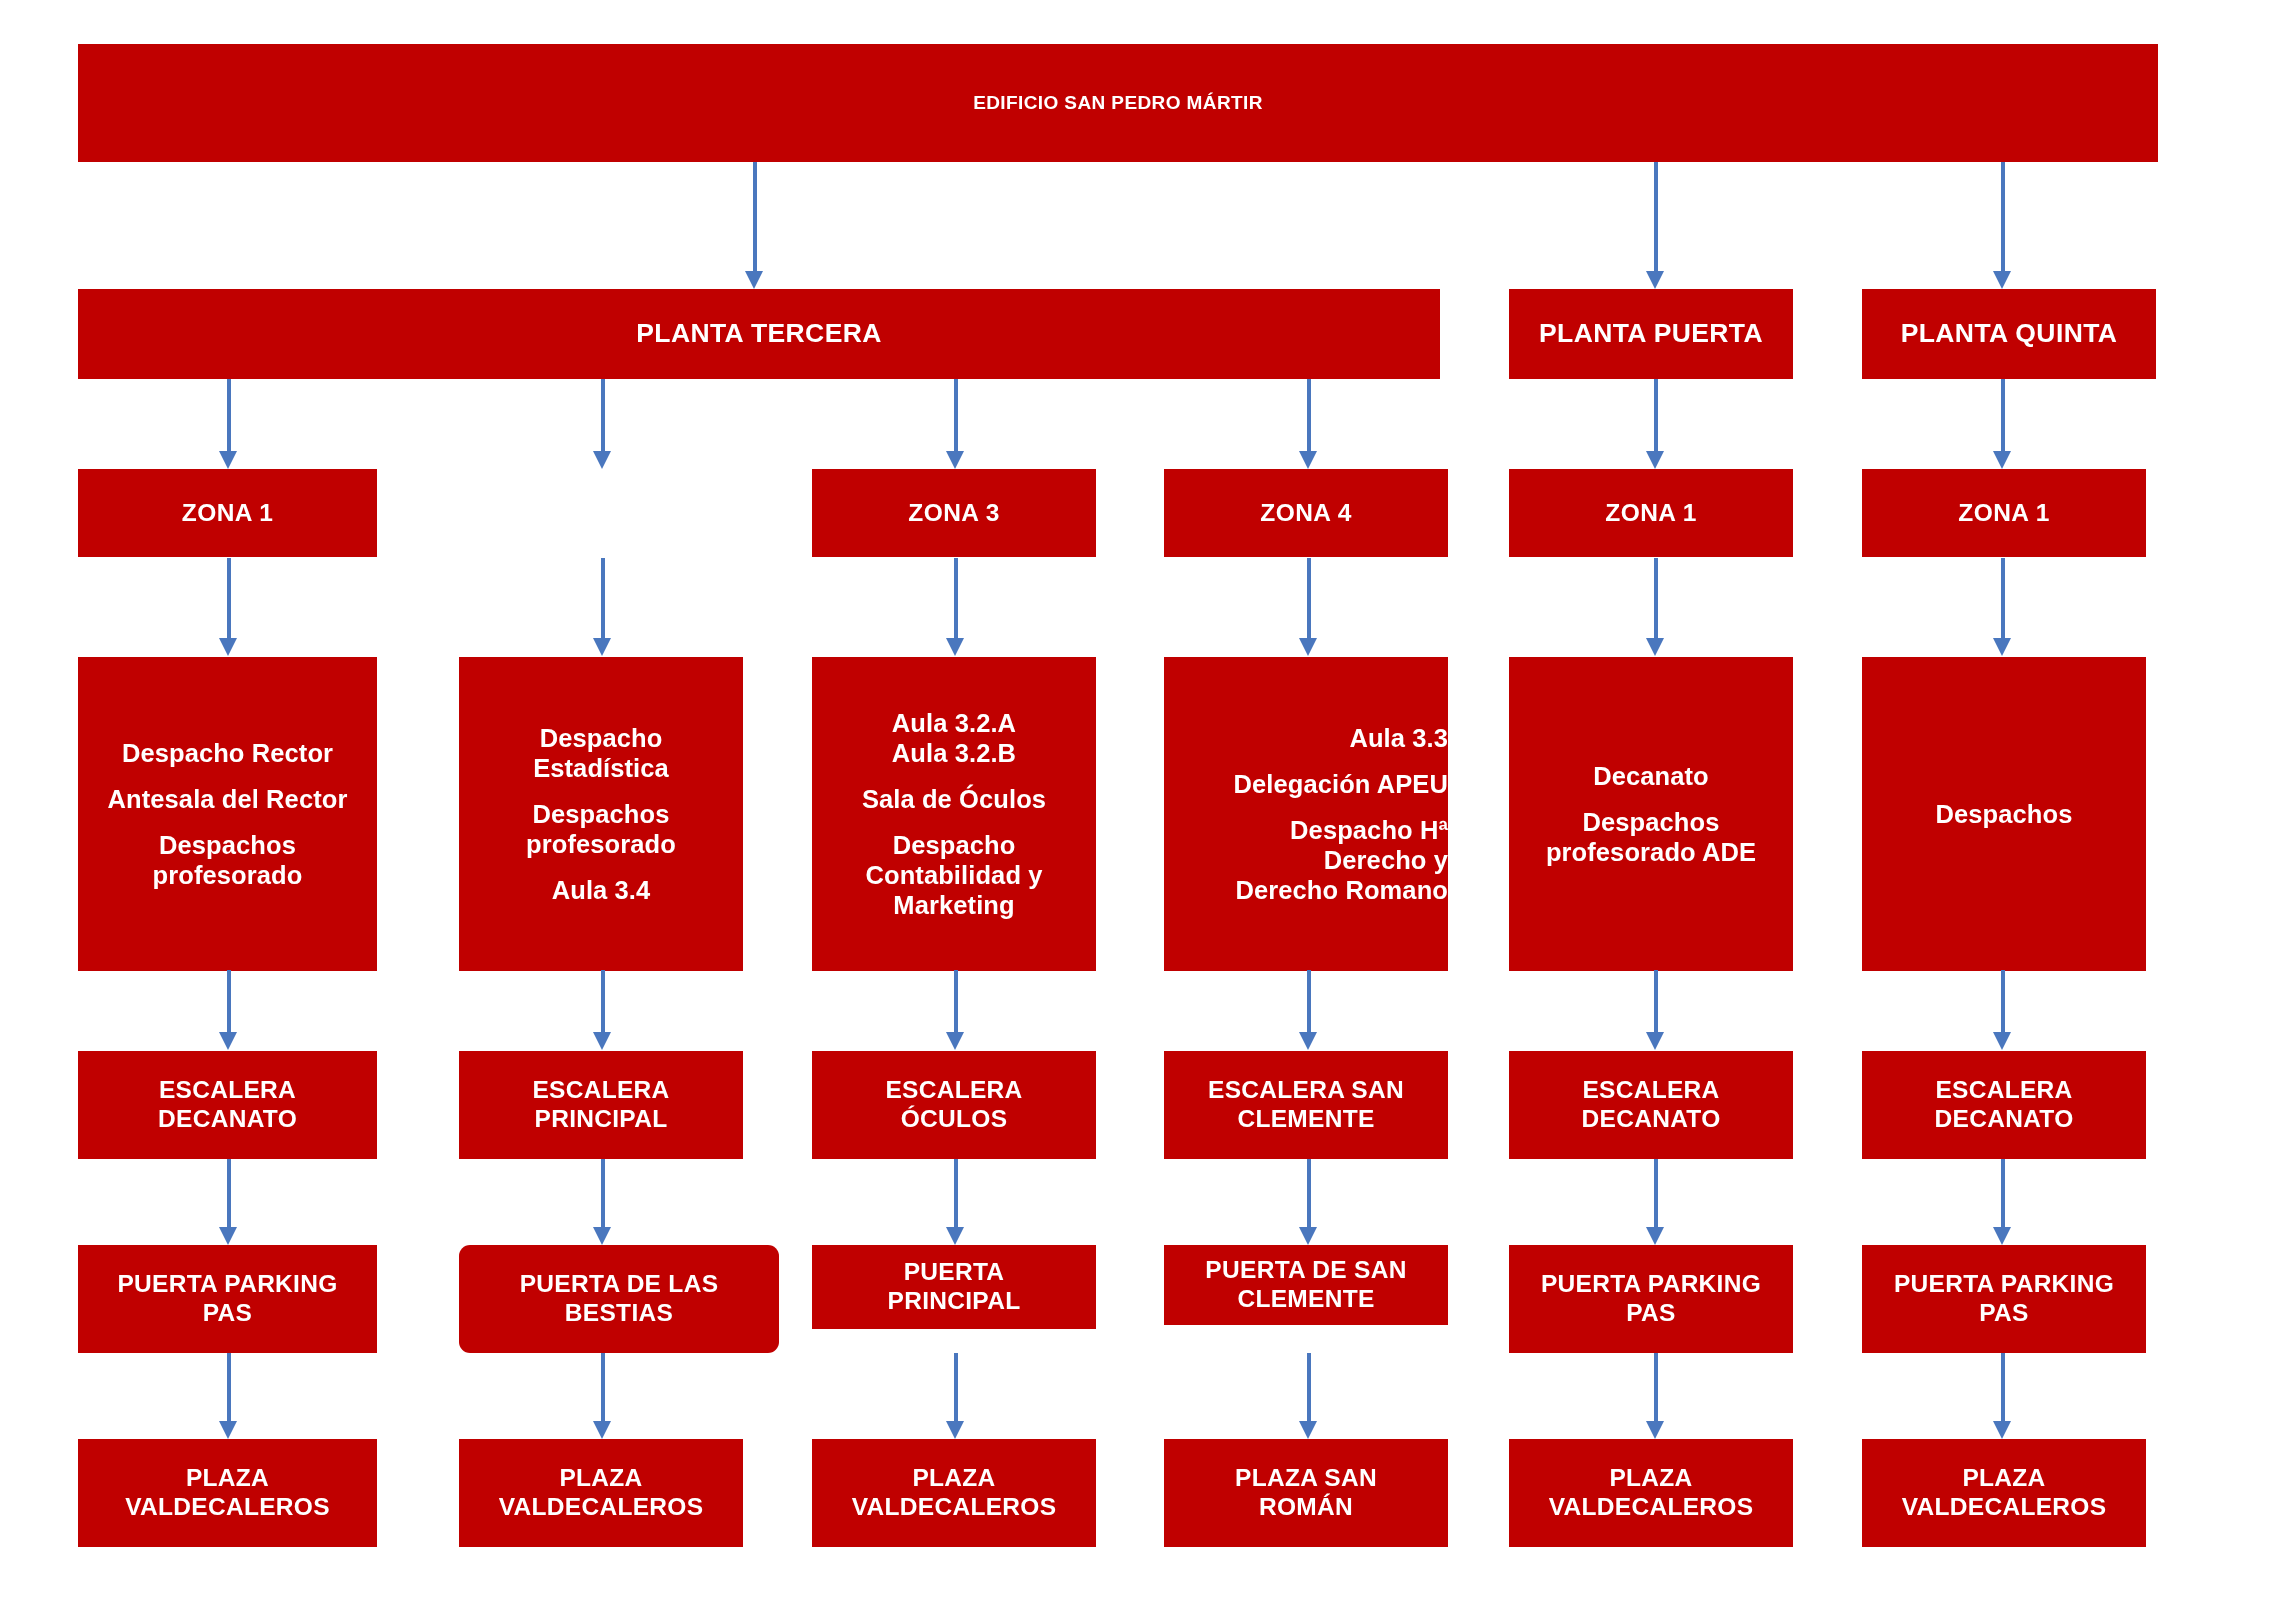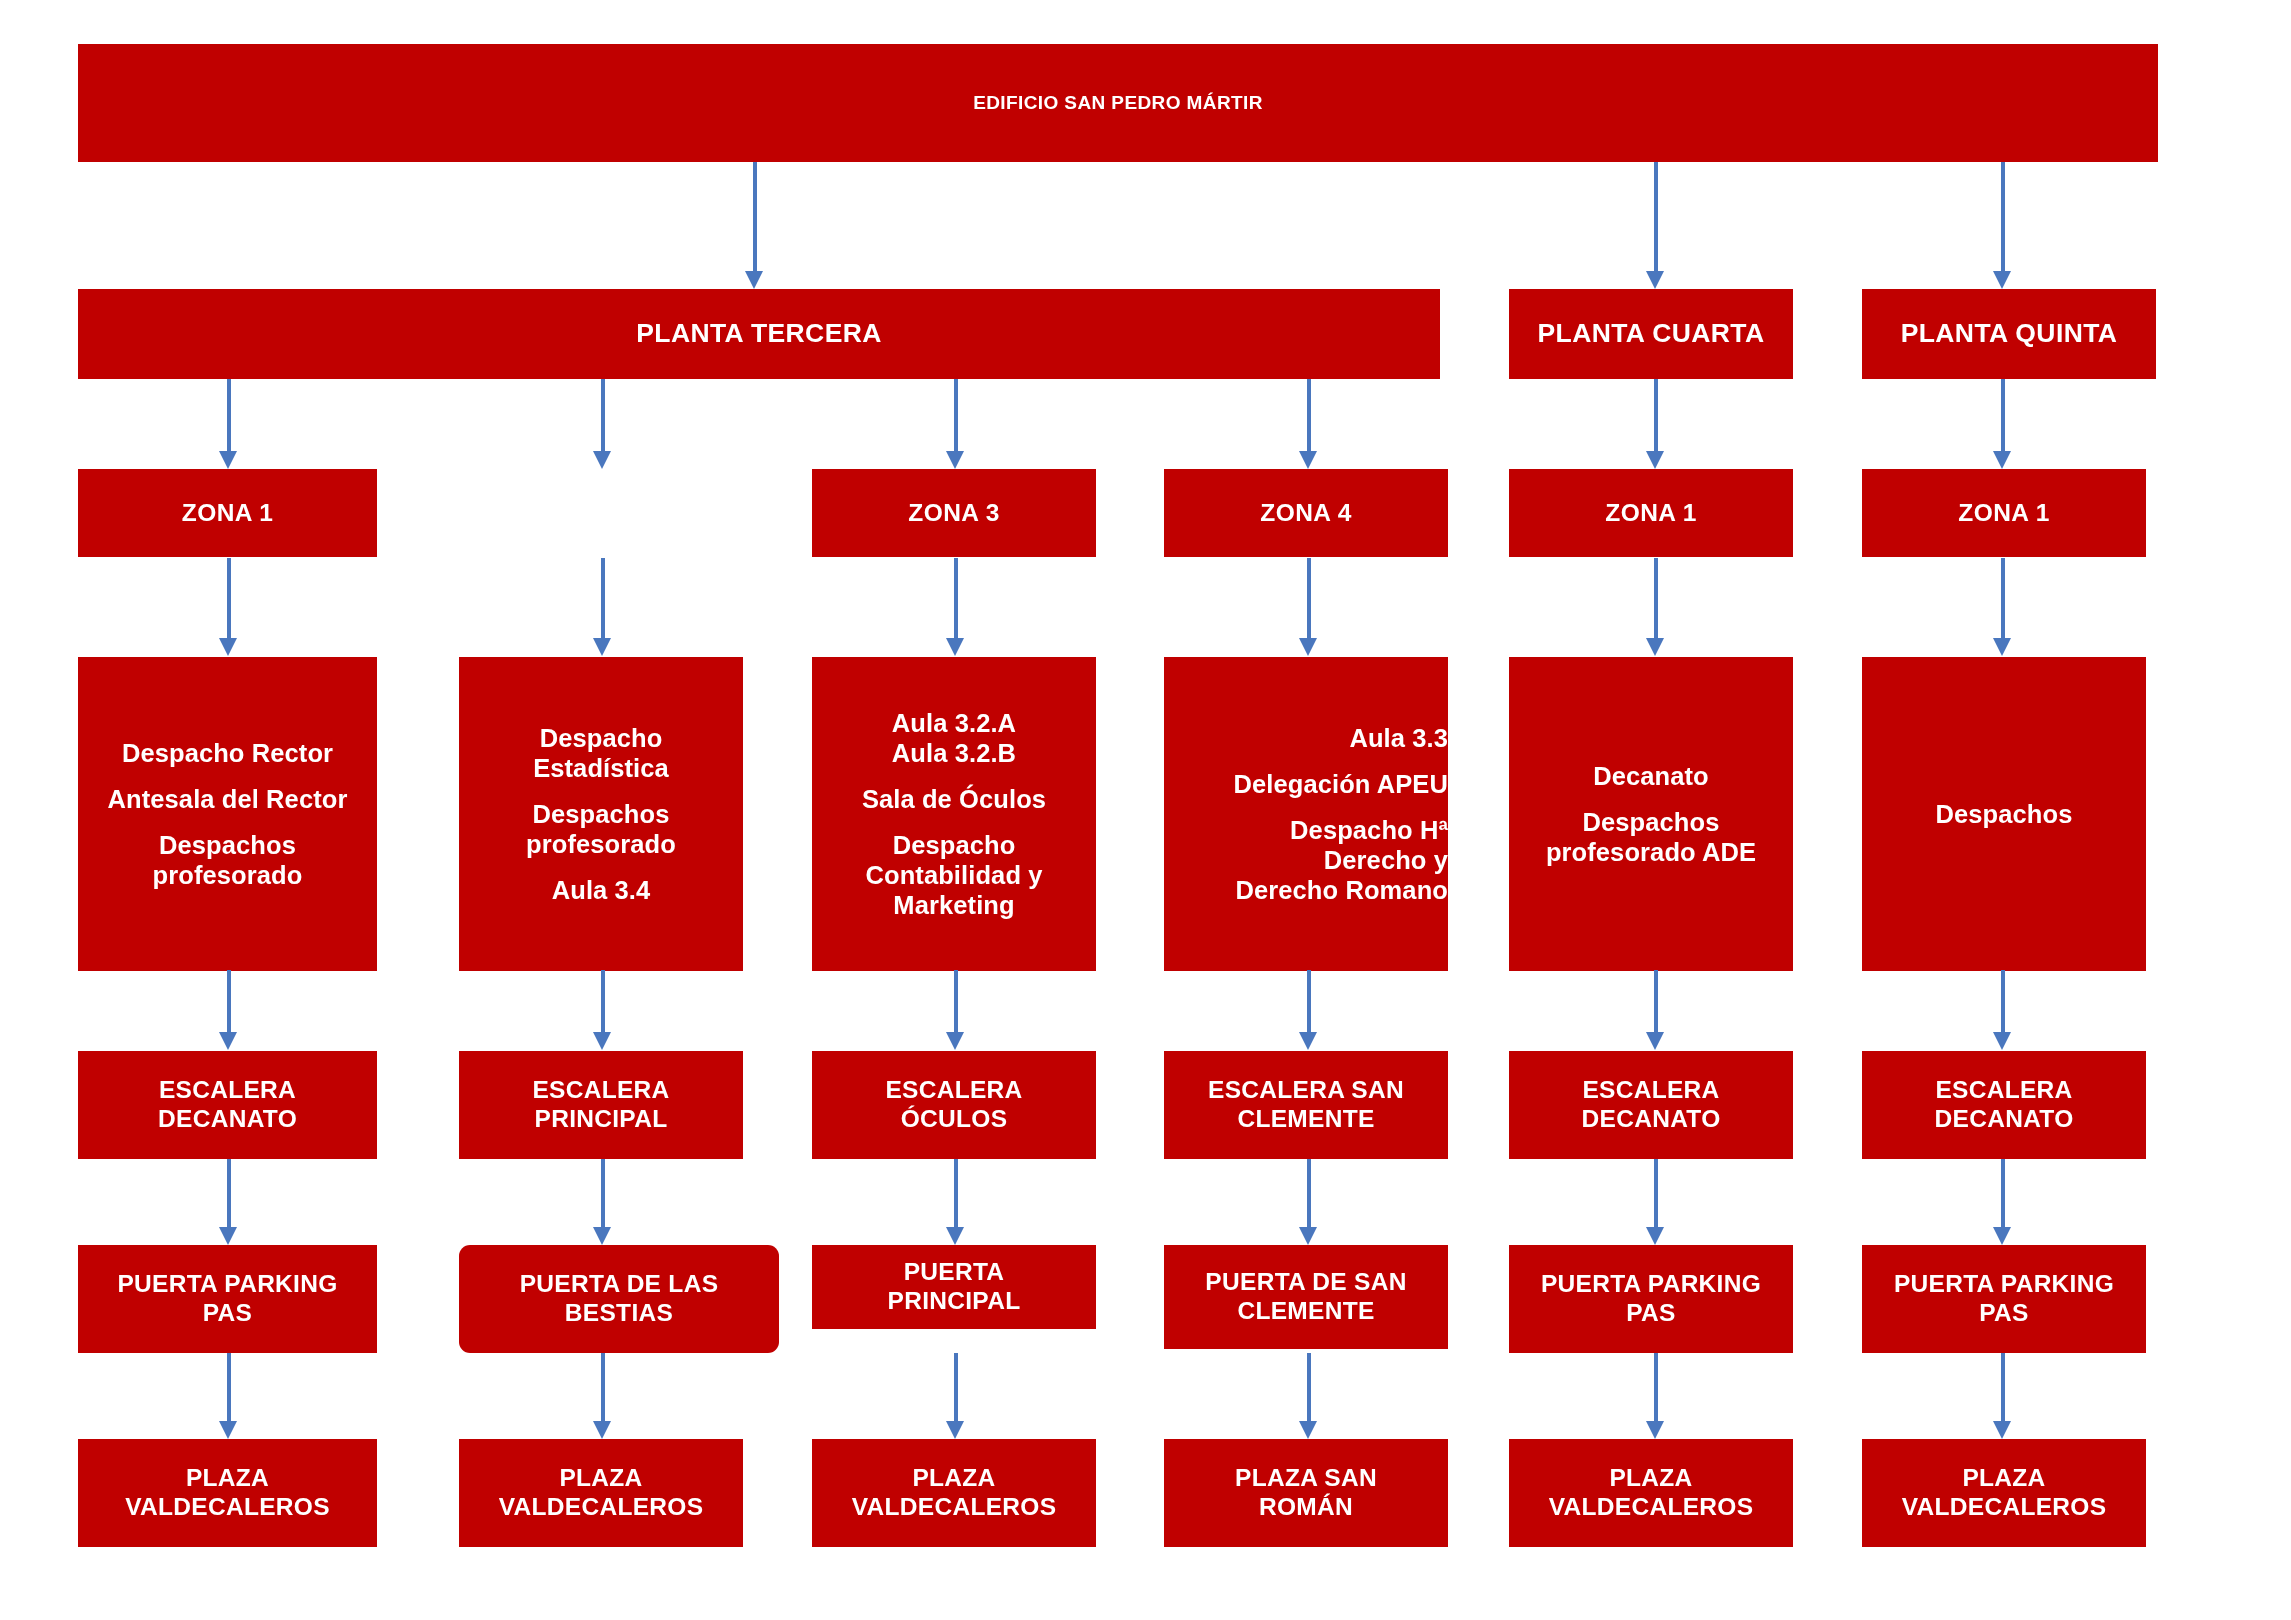--- a/index.html
+++ b/index.html
@@ -110,21 +110,21 @@
   </div>
   <div class="conn" style="left:2001px; top:162px; width:3.9px; height:127px;">
     <div class="stem" style="height:109px;"></div>
     <div class="head" style="top:109px;"></div>
   </div>
 
   <div class="box planta-box" style="left:78px; top:289px; width:1362px; height:90px;">
     <span class="line">PLANTA TERCERA</span>
   </div>
   <div class="box planta-box" style="left:1509px; top:289px; width:284px; height:90px;">
-    <span class="line">PLANTA CUARTA</span>
+    <span class="line">PLANTA PUERTA</span>
   </div>
   <div class="box planta-box" style="left:1862px; top:289px; width:294px; height:90px;">
     <span class="line">PLANTA QUINTA</span>
   </div>
 
   <div class="conn" style="left:227px; top:379px; width:3.9px; height:90px;">
     <div class="stem" style="height:72px;"></div>
       <div class="head" style="top:72px;"></div>
   </div>
   <div class="conn" style="left:601px; top:379px; width:3.9px; height:90px;">
@@ -320,21 +320,21 @@
     <span class="line">PAS</span>
   </div>
   <div class="box step-box" style="left:459px; top:1245px; width:320px; height:108px;border-radius:11px;">
     <span class="line">PUERTA DE LAS</span>
     <span class="line">BESTIAS</span>
   </div>
   <div class="box step-box" style="left:812px; top:1245px; width:284px; height:84px;">
     <span class="line">PUERTA</span>
     <span class="line">PRINCIPAL</span>
   </div>
-  <div class="box step-box" style="left:1164px; top:1245px; width:284px; height:104px;">
+  <div class="box step-box" style="left:1164px; top:1245px; width:284px; height:80px;">
     <span class="line">PUERTA DE SAN</span>
     <span class="line">CLEMENTE</span>
   </div>
   <div class="box step-box" style="left:1509px; top:1245px; width:284px; height:108px;">
     <span class="line">PUERTA PARKING</span>
     <span class="line">PAS</span>
   </div>
   <div class="box step-box" style="left:1862px; top:1245px; width:284px; height:108px;">
     <span class="line">PUERTA PARKING</span>
     <span class="line">PAS</span>

